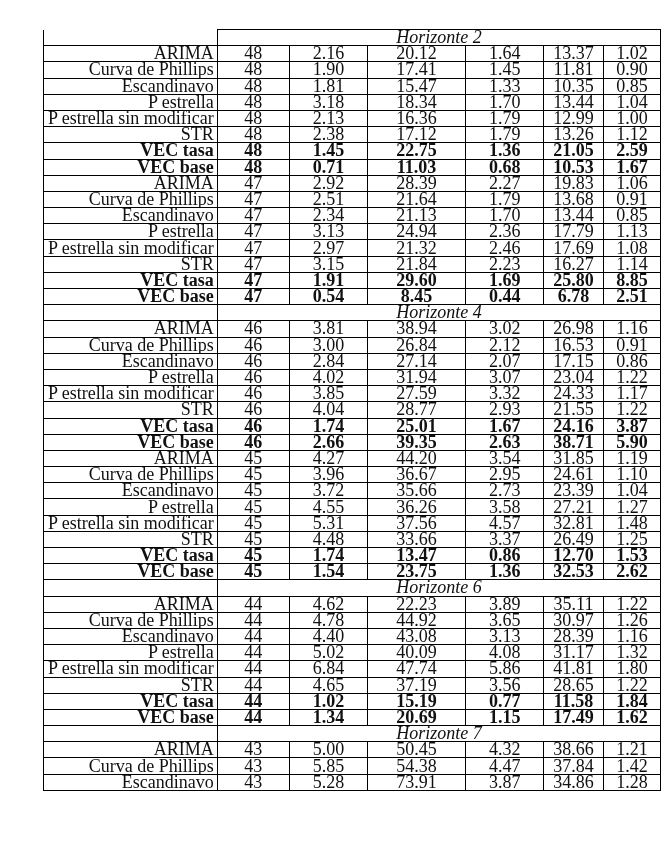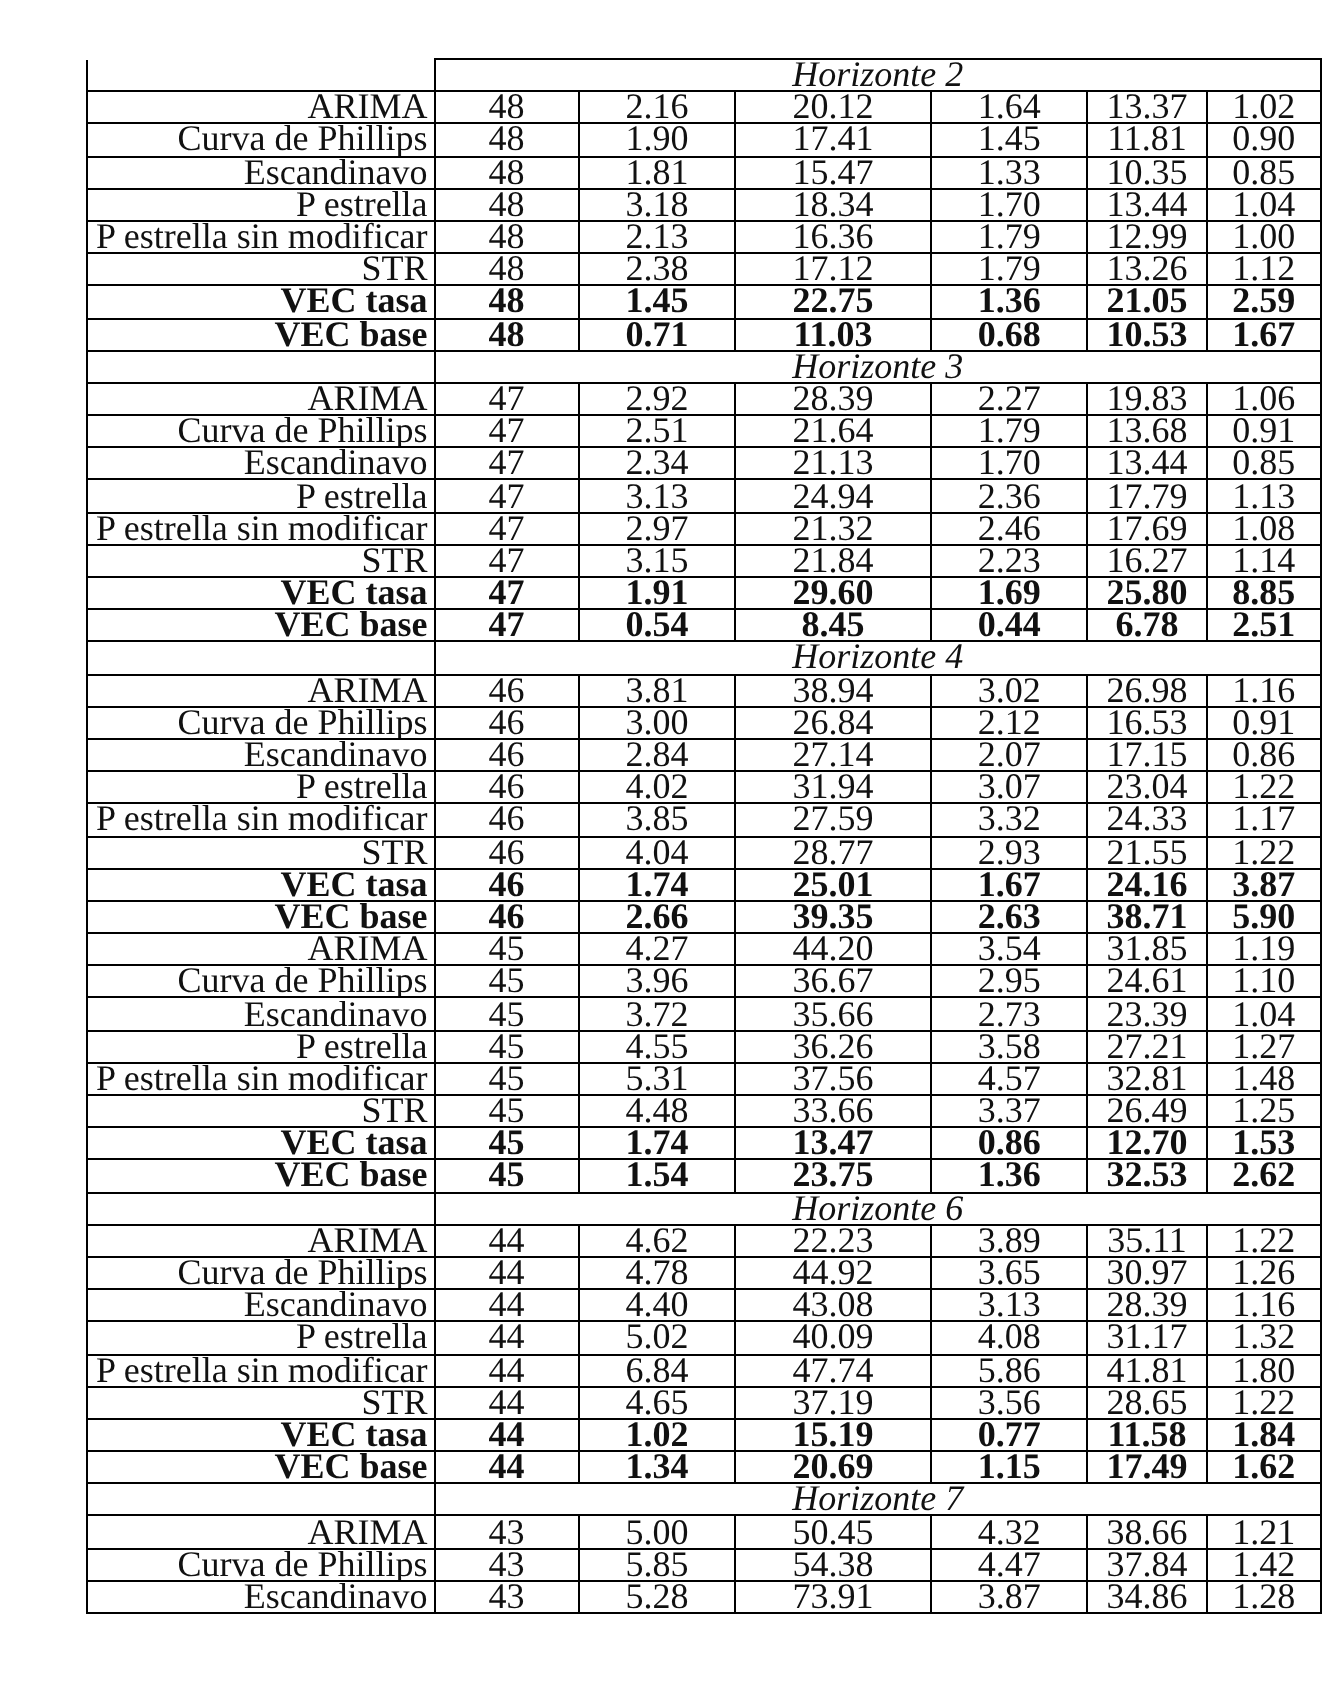--- a/index.html
+++ b/index.html
@@ -120,24 +120,20 @@
       <tr class="bold">
         <td class="label">VEC base</td>
         <td class="num">48</td>
         <td class="num">0.71</td>
         <td class="num">11.03</td>
         <td class="num">0.68</td>
         <td class="num">10.53</td>
         <td class="num">1.67</td>
       </tr>
       <tr>
-        <td class="blank"></td>
-        <td class="horizon-title" colspan="6">Horizonte 3</td>
-      </tr>
-      <tr>
         <td class="label">ARIMA</td>
         <td class="num">47</td>
         <td class="num">2.92</td>
         <td class="num">28.39</td>
         <td class="num">2.27</td>
         <td class="num">19.83</td>
         <td class="num">1.06</td>
       </tr>
       <tr>
         <td class="label">Curva de Phillips</td>

